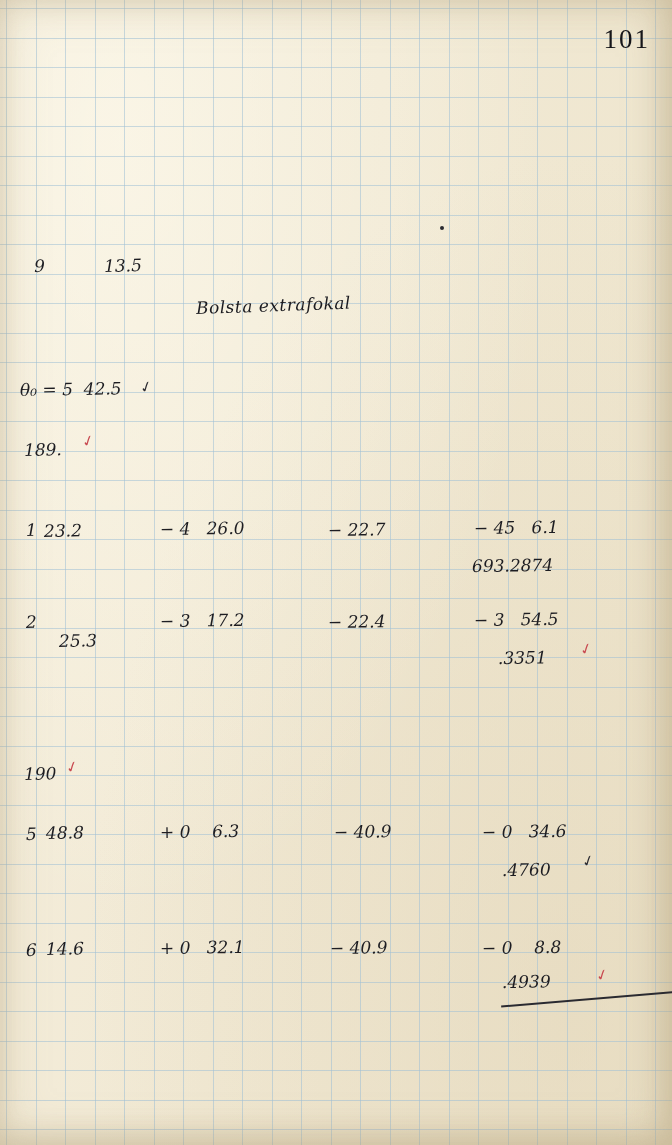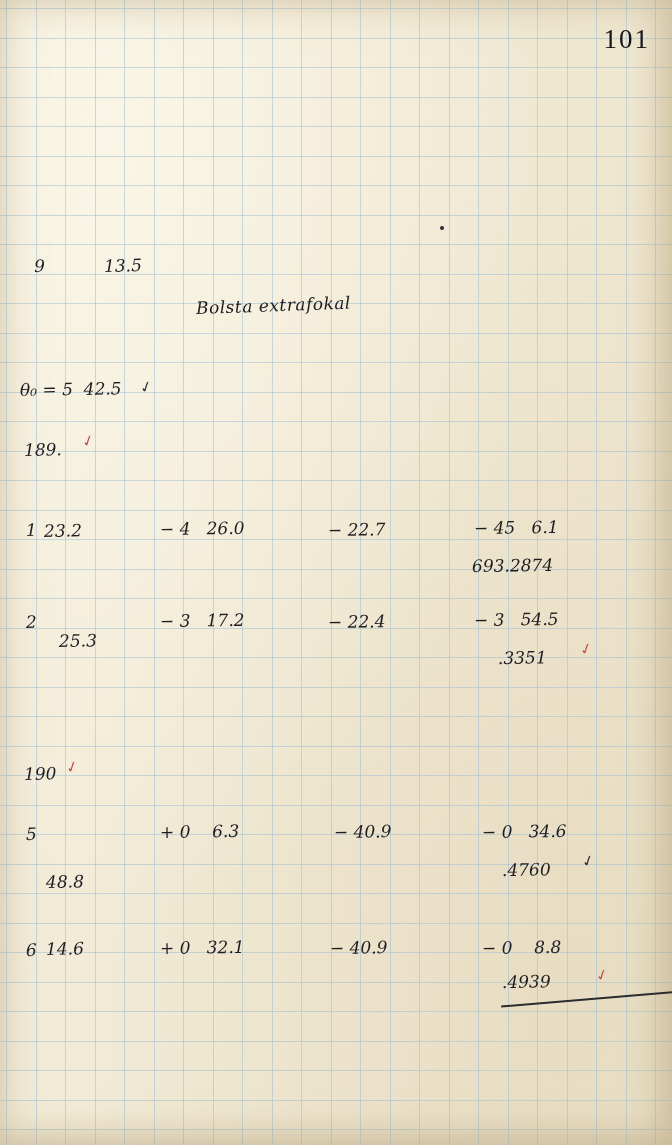--- a/index.html
+++ b/index.html
@@ -206,21 +206,21 @@
   <div class="hand num" style="left:160px; top:611px; transform: rotate(-0.8deg);">− 3   17.2</div>
   <div class="hand num" style="left:328px; top:612px; transform: rotate(-0.8deg);">− 22.4</div>
   <div class="hand num" style="left:474px; top:610px; transform: rotate(-0.8deg);">− 3   54.5</div>
   <div class="hand num" style="left:498px; top:648px; transform: rotate(-0.8deg);">.3351</div>
   <div class="check" style="left:580px; top:640px;">✓</div>
 
   <div class="hand num" style="left:24px; top:764px; transform: rotate(-1.5deg);">190</div>
   <div class="check" style="left:66px; top:758px;">✓</div>
 
   <div class="hand num" style="left:26px; top:824px; transform: rotate(-1deg);">5</div>
-  <div class="hand num" style="left:46px; top:872px; transform: rotate(-1deg);">48.8</div>
+  <div class="hand num" style="left:46px; top:823px; transform: rotate(-1deg);">48.8</div>
   <div class="hand num" style="left:160px; top:822px; transform: rotate(-0.8deg);">+ 0    6.3</div>
   <div class="hand num" style="left:334px; top:822px; transform: rotate(-0.8deg);">− 40.9</div>
   <div class="hand num" style="left:482px; top:822px; transform: rotate(-0.8deg);">− 0   34.6</div>
   <div class="hand num" style="left:502px; top:860px; transform: rotate(-0.8deg);">.4760</div>
   <div class="check ink" style="left:582px; top:852px;">✓</div>
 
   <div class="hand num" style="left:26px; top:940px; transform: rotate(-1deg);">6</div>
   <div class="hand num" style="left:46px; top:939px; transform: rotate(-1deg);">14.6</div>
   <div class="hand num" style="left:160px; top:938px; transform: rotate(-0.8deg);">+ 0   32.1</div>
   <div class="hand num" style="left:330px; top:938px; transform: rotate(-0.8deg);">− 40.9</div>

